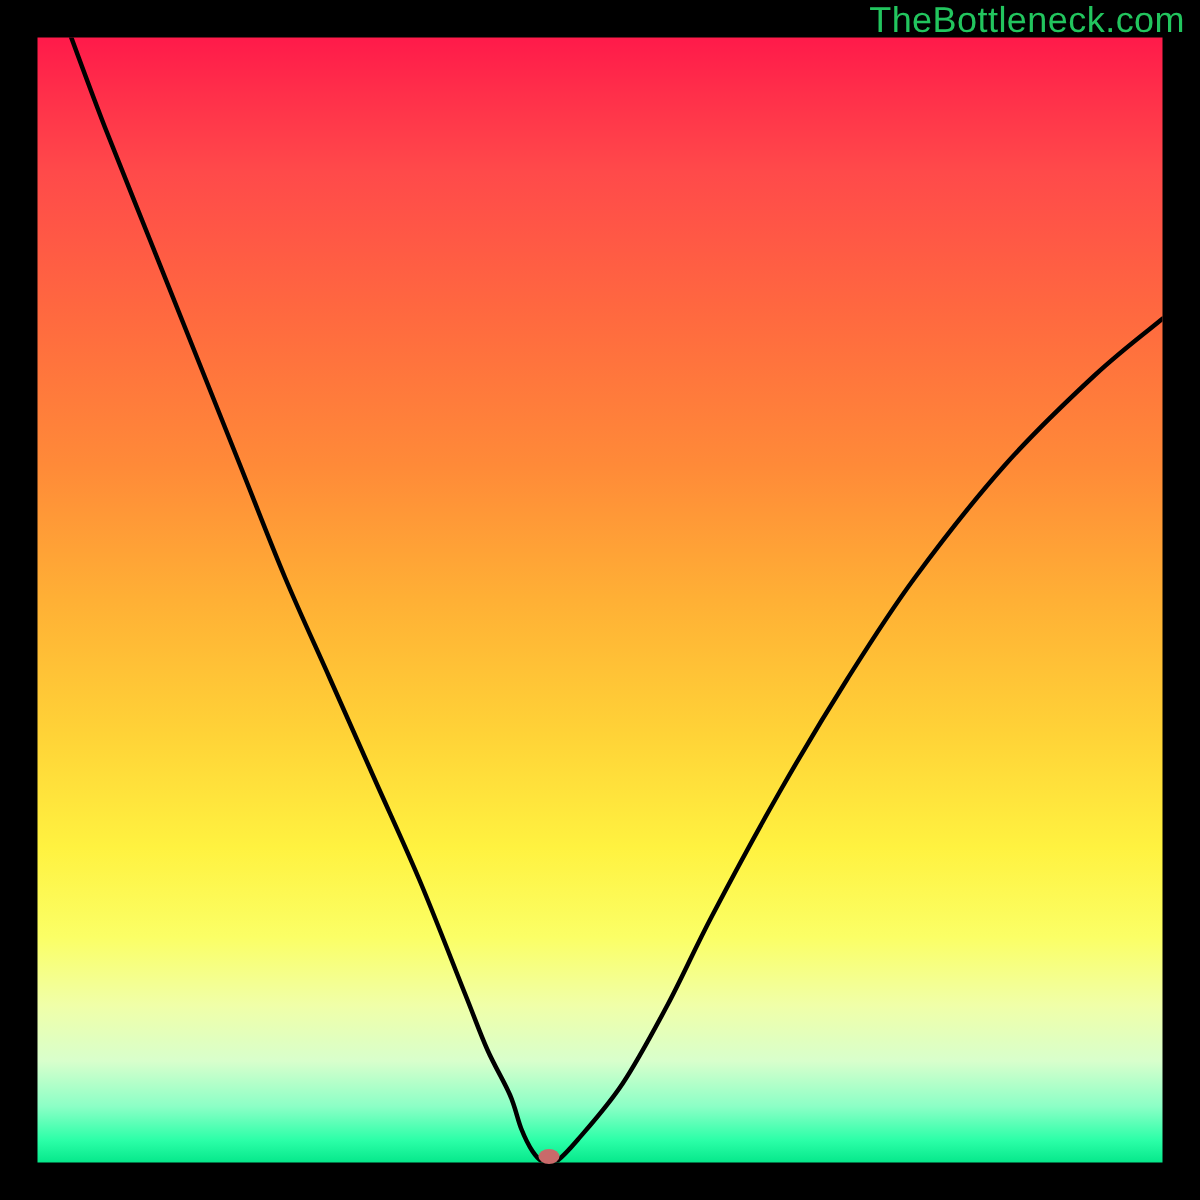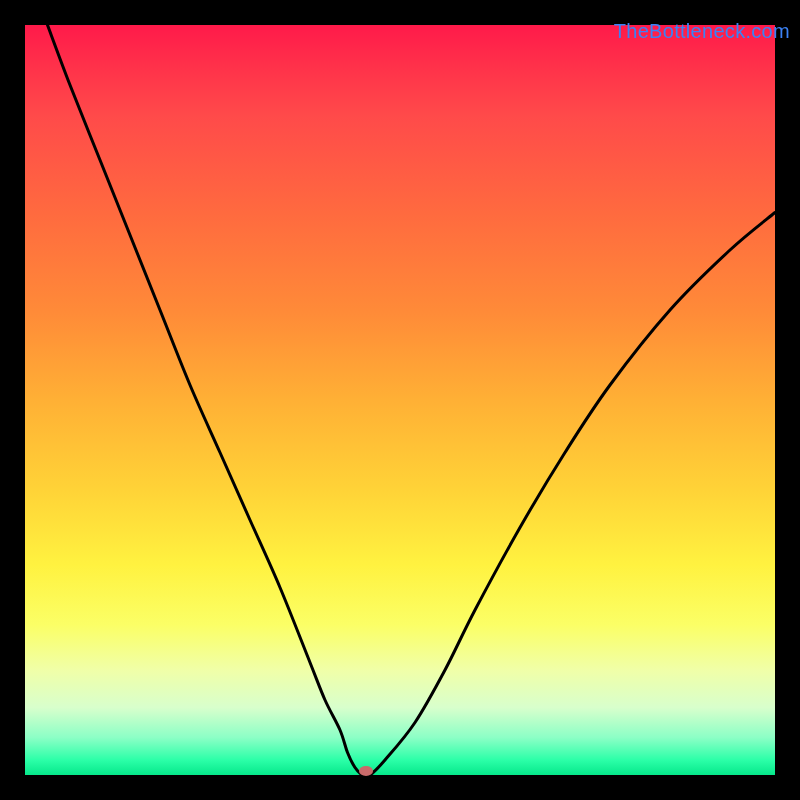--- a/index.html
+++ b/index.html
@@ -12,24 +12,24 @@
     font-family: Arial, Helvetica, sans-serif;
   }
   .frame {
     position: relative;
     width: 800px;
     height: 800px;
     background: #000;
   }
   .watermark {
     position: absolute;
-    top: 20px;
+    top: 0;
     right: 10px;
-    color: #3b82f6;
-    font-size: 20px;
+    color: #22c55e;
+    font-size: 24px;
     font-weight: 500;
     letter-spacing: 0.3px;
     z-index: 3;
   }
   .plot {
     position: absolute;
     left: 25px;
     top: 25px;
     width: 750px;
     height: 750px;

